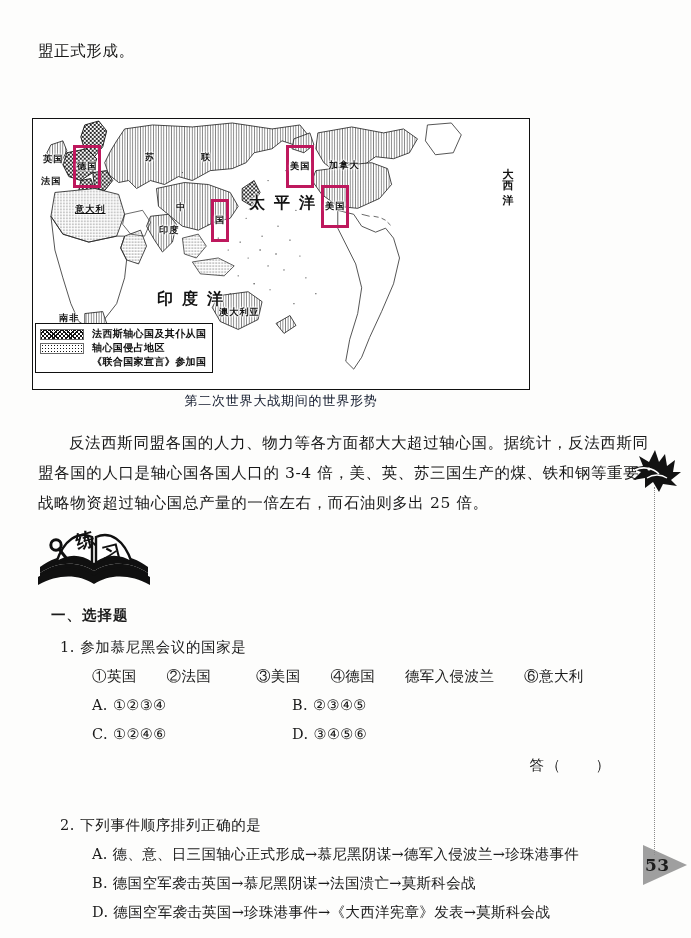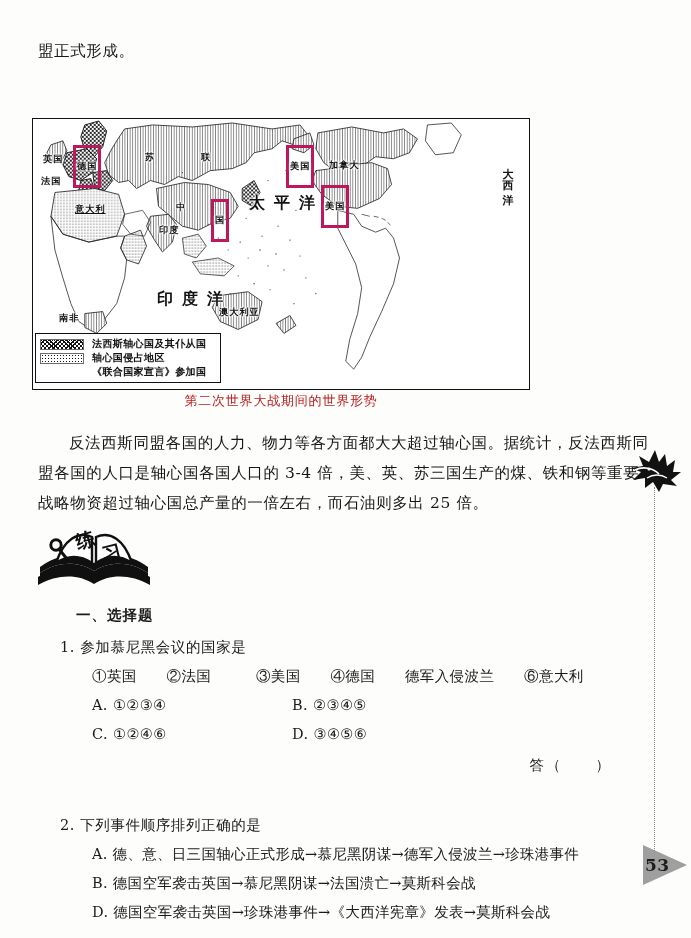--- a/index.html
+++ b/index.html
@@ -71,24 +71,24 @@
   }
   .map-label.boxed {
     border: 3px solid #be185d;
     padding: 12px 1px;
   }
 
   
   #map-legend {
     position: absolute;
     left: 2px;
-    bottom: 6px;
+    bottom: 16px;
     border: 1.3px solid #111;
     background: #fff;
-    padding: 3px 14px 3px 4px;
+    padding: 3px 6px 3px 4px;
   }
   .legend-row {
     display: flex;
     align-items: center;
     height: 14px;
   }
   .legend-swatch {
     width: 42px;
     height: 9px;
     margin-right: 8px;
@@ -121,21 +121,21 @@
   }
 
   #map-caption {
     position: absolute;
     left: 32px;
     top: 392px;
     width: 498px;
     text-align: center;
     font-size: 13px;
     letter-spacing: 0.8px;
-    color: #b91c1c;
+    color: #0f172a;
   }
 
   
   #exercise-icon {
     position: absolute;
     left: 34px;
     top: 523px;
     width: 128px;
     height: 70px;
   }
@@ -144,21 +144,21 @@
     position: absolute;
     left: 46px;
     top: 600px;
     width: 616px;
     font-size: 14.5px;
     line-height: 29px;
     letter-spacing: 0.5px;
   }
   .sec-head {
     font-weight: 700;
-    margin: 0 0 4px 30px;
+    margin: 0 0 4px 5px;
     letter-spacing: 1px;
     font-size: 14.5px;
   }
   .q-stem {
     margin: 0 0 0 14px;
     letter-spacing: 0.6px;
   }
   .q-opts {
     margin: 0 0 0 46px;
     white-space: pre;

